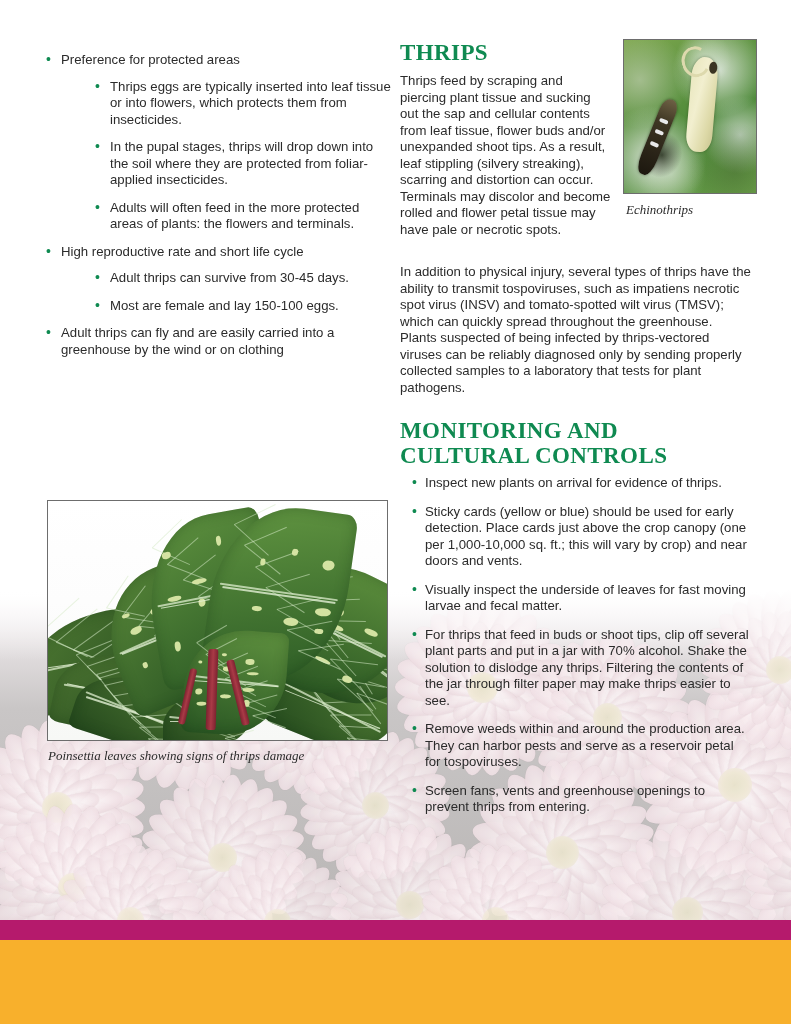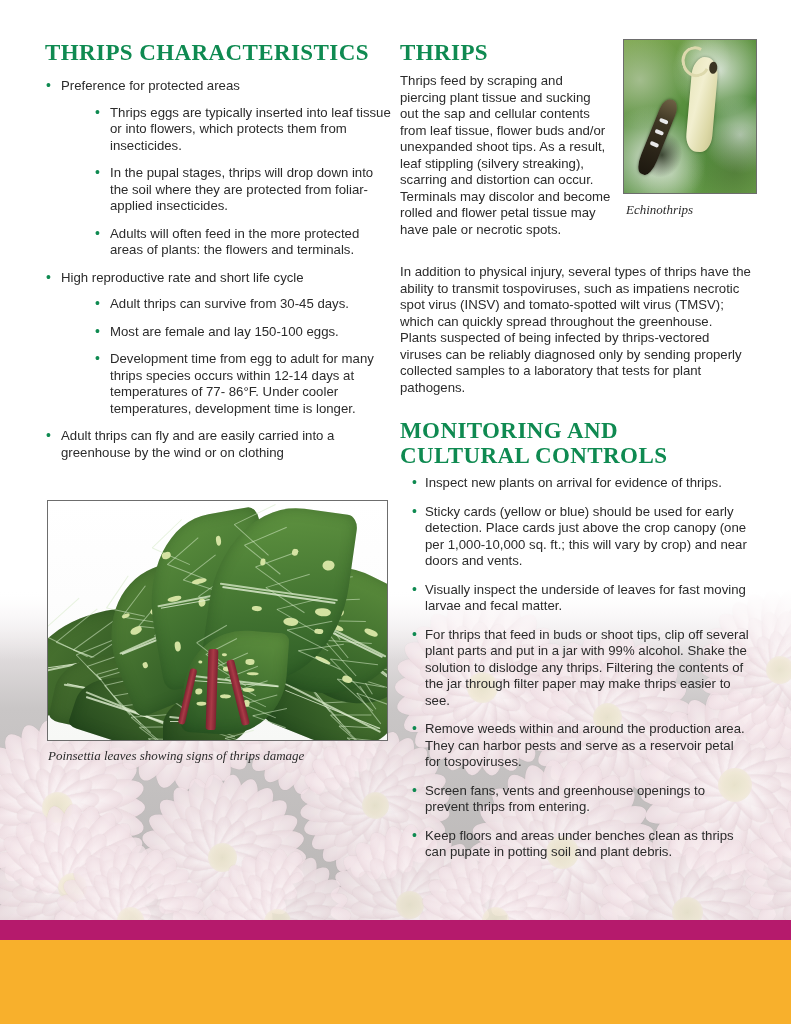--- a/index.html
+++ b/index.html
@@ -1355,38 +1355,36 @@
           <i style="transform: rotate(459.286deg); width: 24%; height: 11%; margin-top: -5.5%; opacity: 0.85;"></i>
           <div class="core"></div>
         </div>
       </div>
   </div>
 
   <div class="bar-magenta"></div>
   <div class="bar-orange"></div>
 
   <div class="col-left">
-    <h1 class="section-head">THRIPS CHARACTERISTICS</h1>
 
 
     <ul class="lvl1">
       <li>
         <span>Preference for protected areas</span>
         <ul class="lvl2">
           <li>Thrips eggs are typically inserted into leaf tissue or into flowers, which protects them from insecticides.</li>
           <li>In the pupal stages, thrips will drop down into the soil where they are protected from foliar-applied insecticides.</li>
           <li>Adults will often feed in the more protected areas of plants: the flowers and terminals.</li>
         </ul>
       </li>
       <li>
         <span>High reproductive rate and short life cycle</span>
         <ul class="lvl2">
           <li>Adult thrips can survive from 30-45 days.</li>
           <li>Most are female and lay 150-100 eggs.</li>
-          <li>Development time from egg to adult for many thrips species occurs within 12-14 days at temperatures of 77- 86°F. Under cooler temperatures, development time is longer.</li>
         </ul>
       </li>
       <li>Adult thrips can fly and are easily carried into a greenhouse by the wind or on clothing</li>
     </ul>
   </div>
 
   <div class="photo-frame photo-poinsettia">
     <div class="poin-bg"></div>
     <div id="poin-host">
         <div class="leaf" style="left: -6%; top: 46%; width: 46%; height: 40%; transform: rotate(-8deg); background: linear-gradient(130deg, rgb(79, 122, 51) 0%, rgb(37, 74, 30) 100%); z-index: 4;">
@@ -1644,24 +1642,23 @@
 
     <h1 class="section-head two-line" style="margin-top:22px;">
       <span>MONITORING AND</span><br>
       <span>CULTURAL CONTROLS</span>
     </h1>
 
     <ul class="mon">
       <li>Inspect new plants on arrival for evidence of thrips.</li>
       <li>Sticky cards (yellow or blue) should be used for early detection. Place cards just above the crop canopy (one per 1,000-10,000 sq. ft.; this will vary by crop) and near doors and vents.</li>
       <li>Visually inspect the underside of leaves for fast moving larvae and fecal matter.</li>
-      <li>For thrips that feed in buds or shoot tips, clip off several plant parts and put in a jar with 99% alcohol. Shake the solution to dislodge any thrips. Filtering the contents of the jar through filter paper may make thrips easier to see.</li>
+      <li>For thrips that feed in buds or shoot tips, clip off several plant parts and put in a jar with 70% alcohol. Shake the solution to dislodge any thrips. Filtering the contents of the jar through filter paper may make thrips easier to see.</li>
       <li>Remove weeds within and around the production area. They can harbor pests and serve as a reservoir petal for tospoviruses.</li>
       <li>Screen fans, vents and greenhouse openings to prevent thrips from entering.</li>
-      <li>Keep floors and areas under benches clean as thrips can pupate in potting soil and plant debris.</li>
     </ul>
   </div>
 
   <div class="photo-frame photo-echino">
     <div class="leafbg"></div>
     <div class="adult-shadow"></div>
     <div class="thrips-larva"></div>
     <div class="thrips-adult">
       <i style="top:26%"></i>
         <i style="top:42%"></i>

